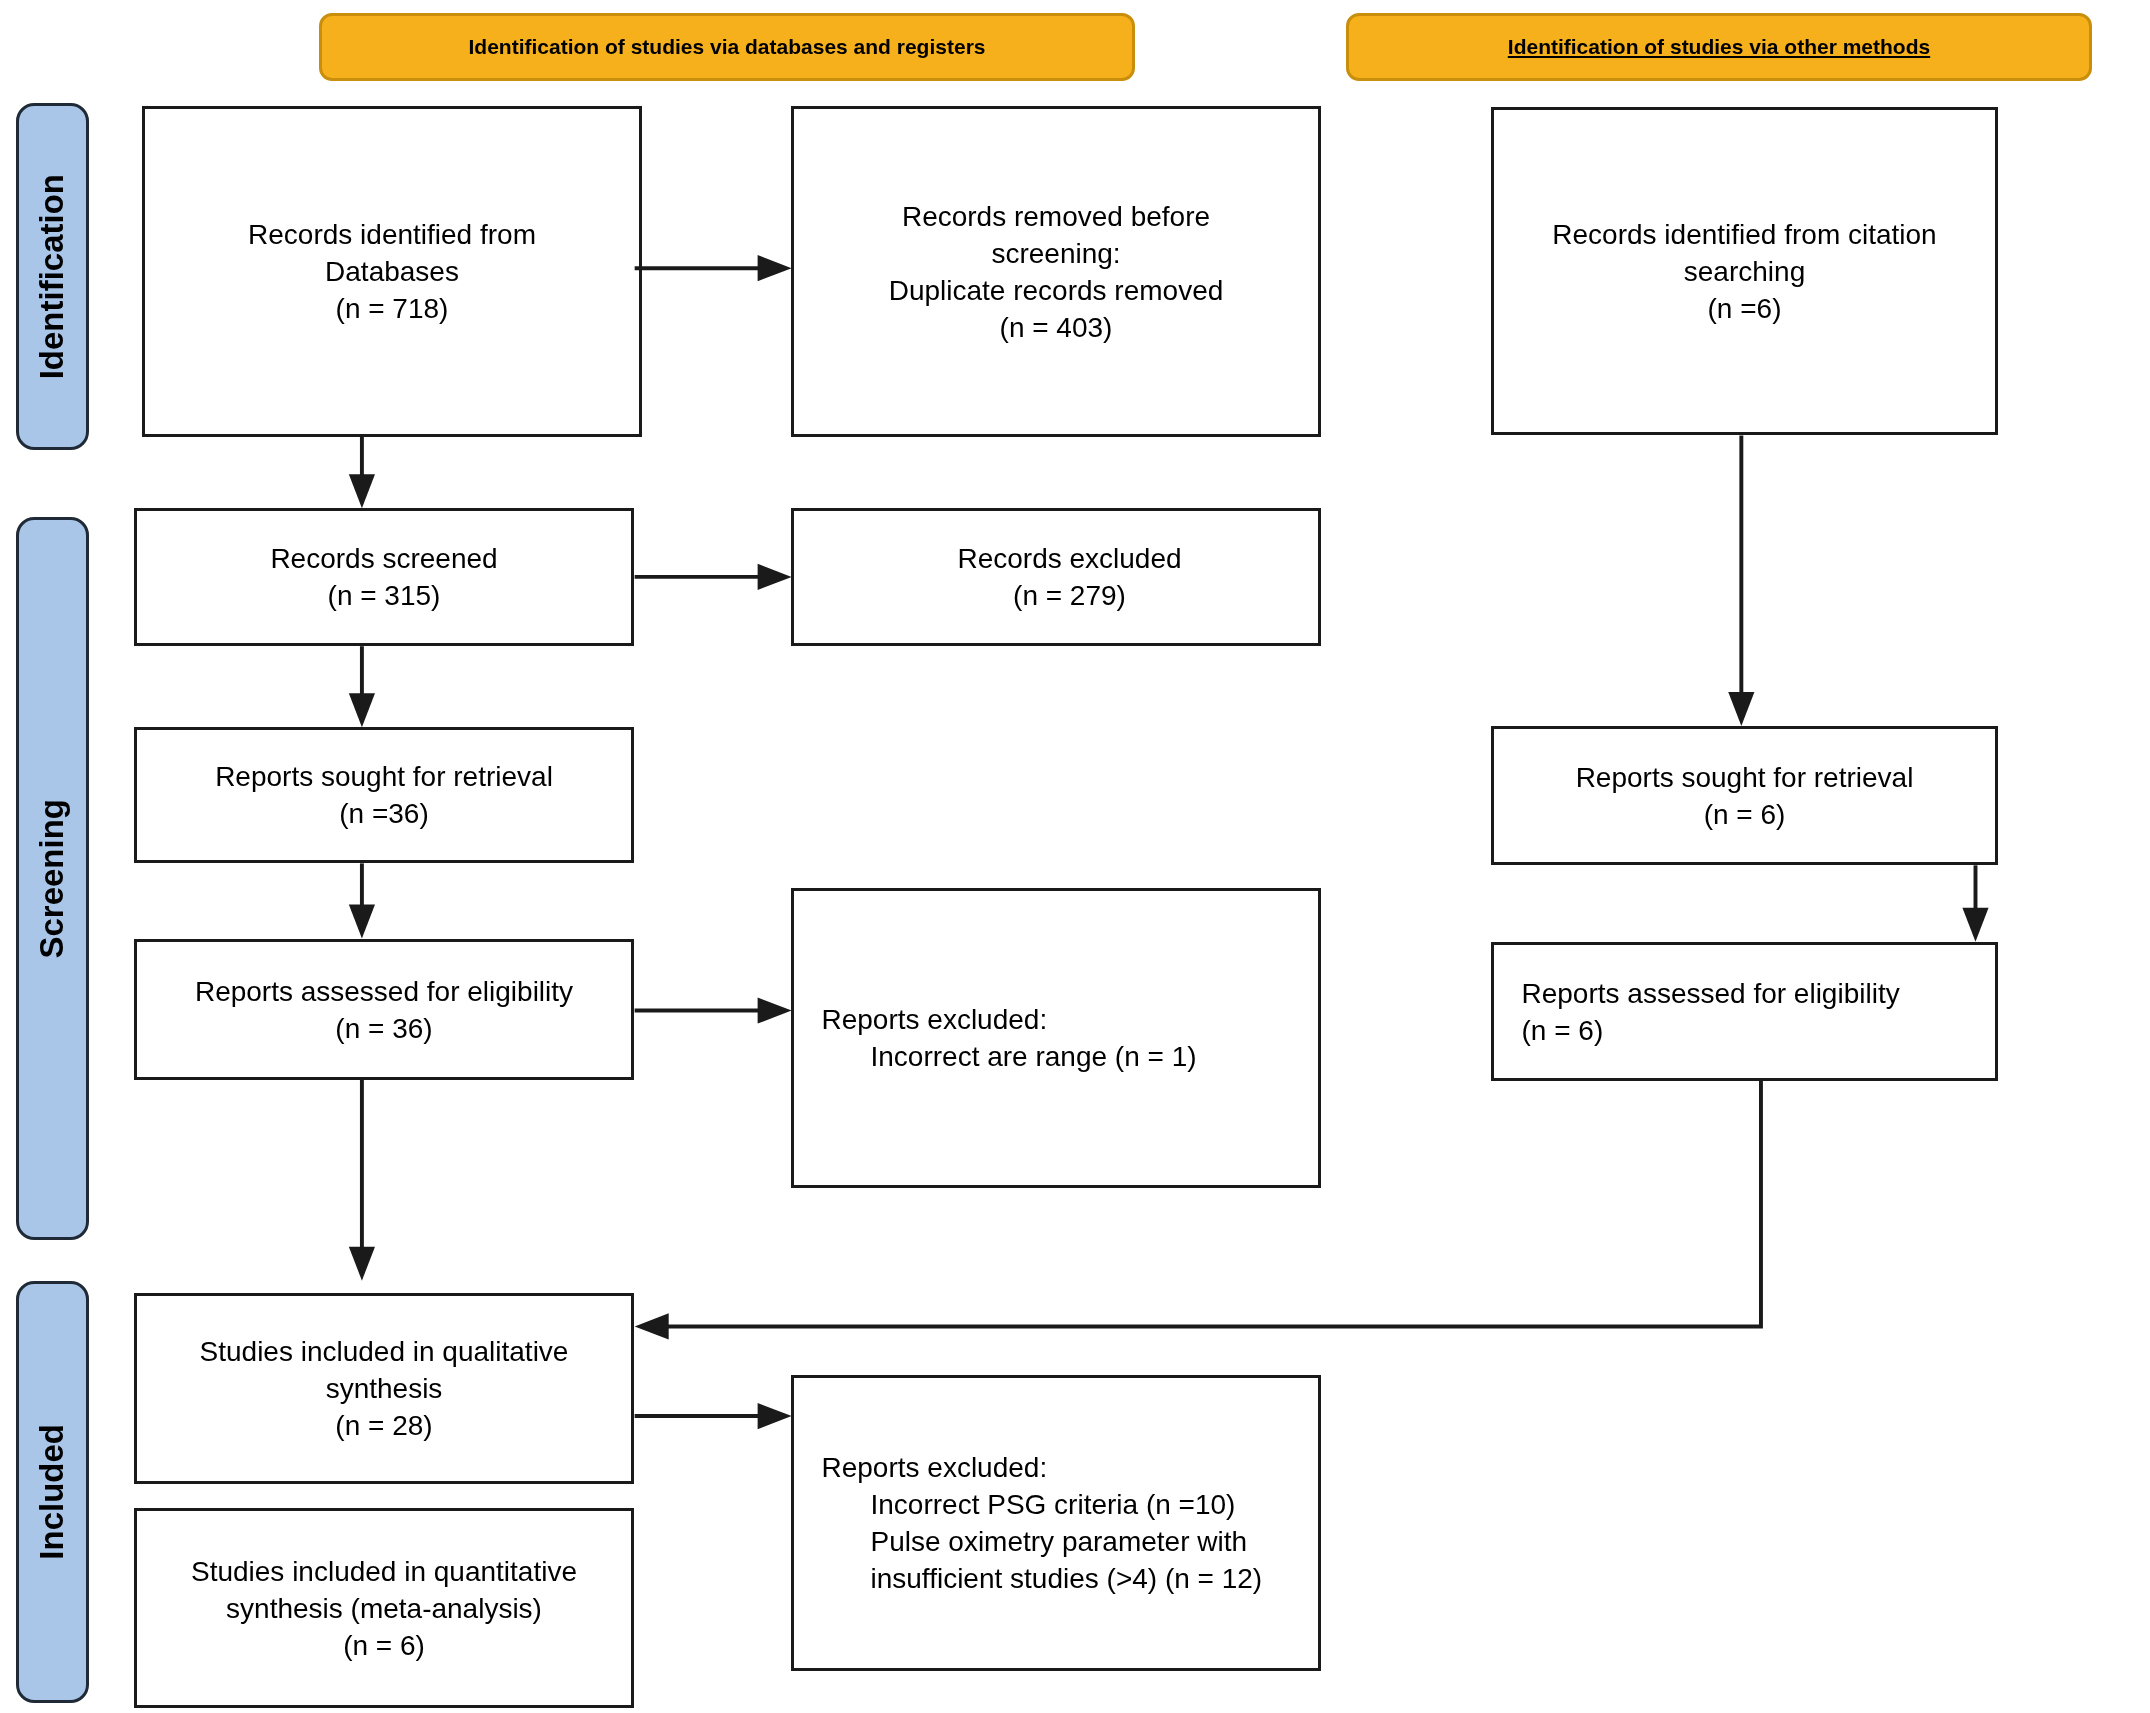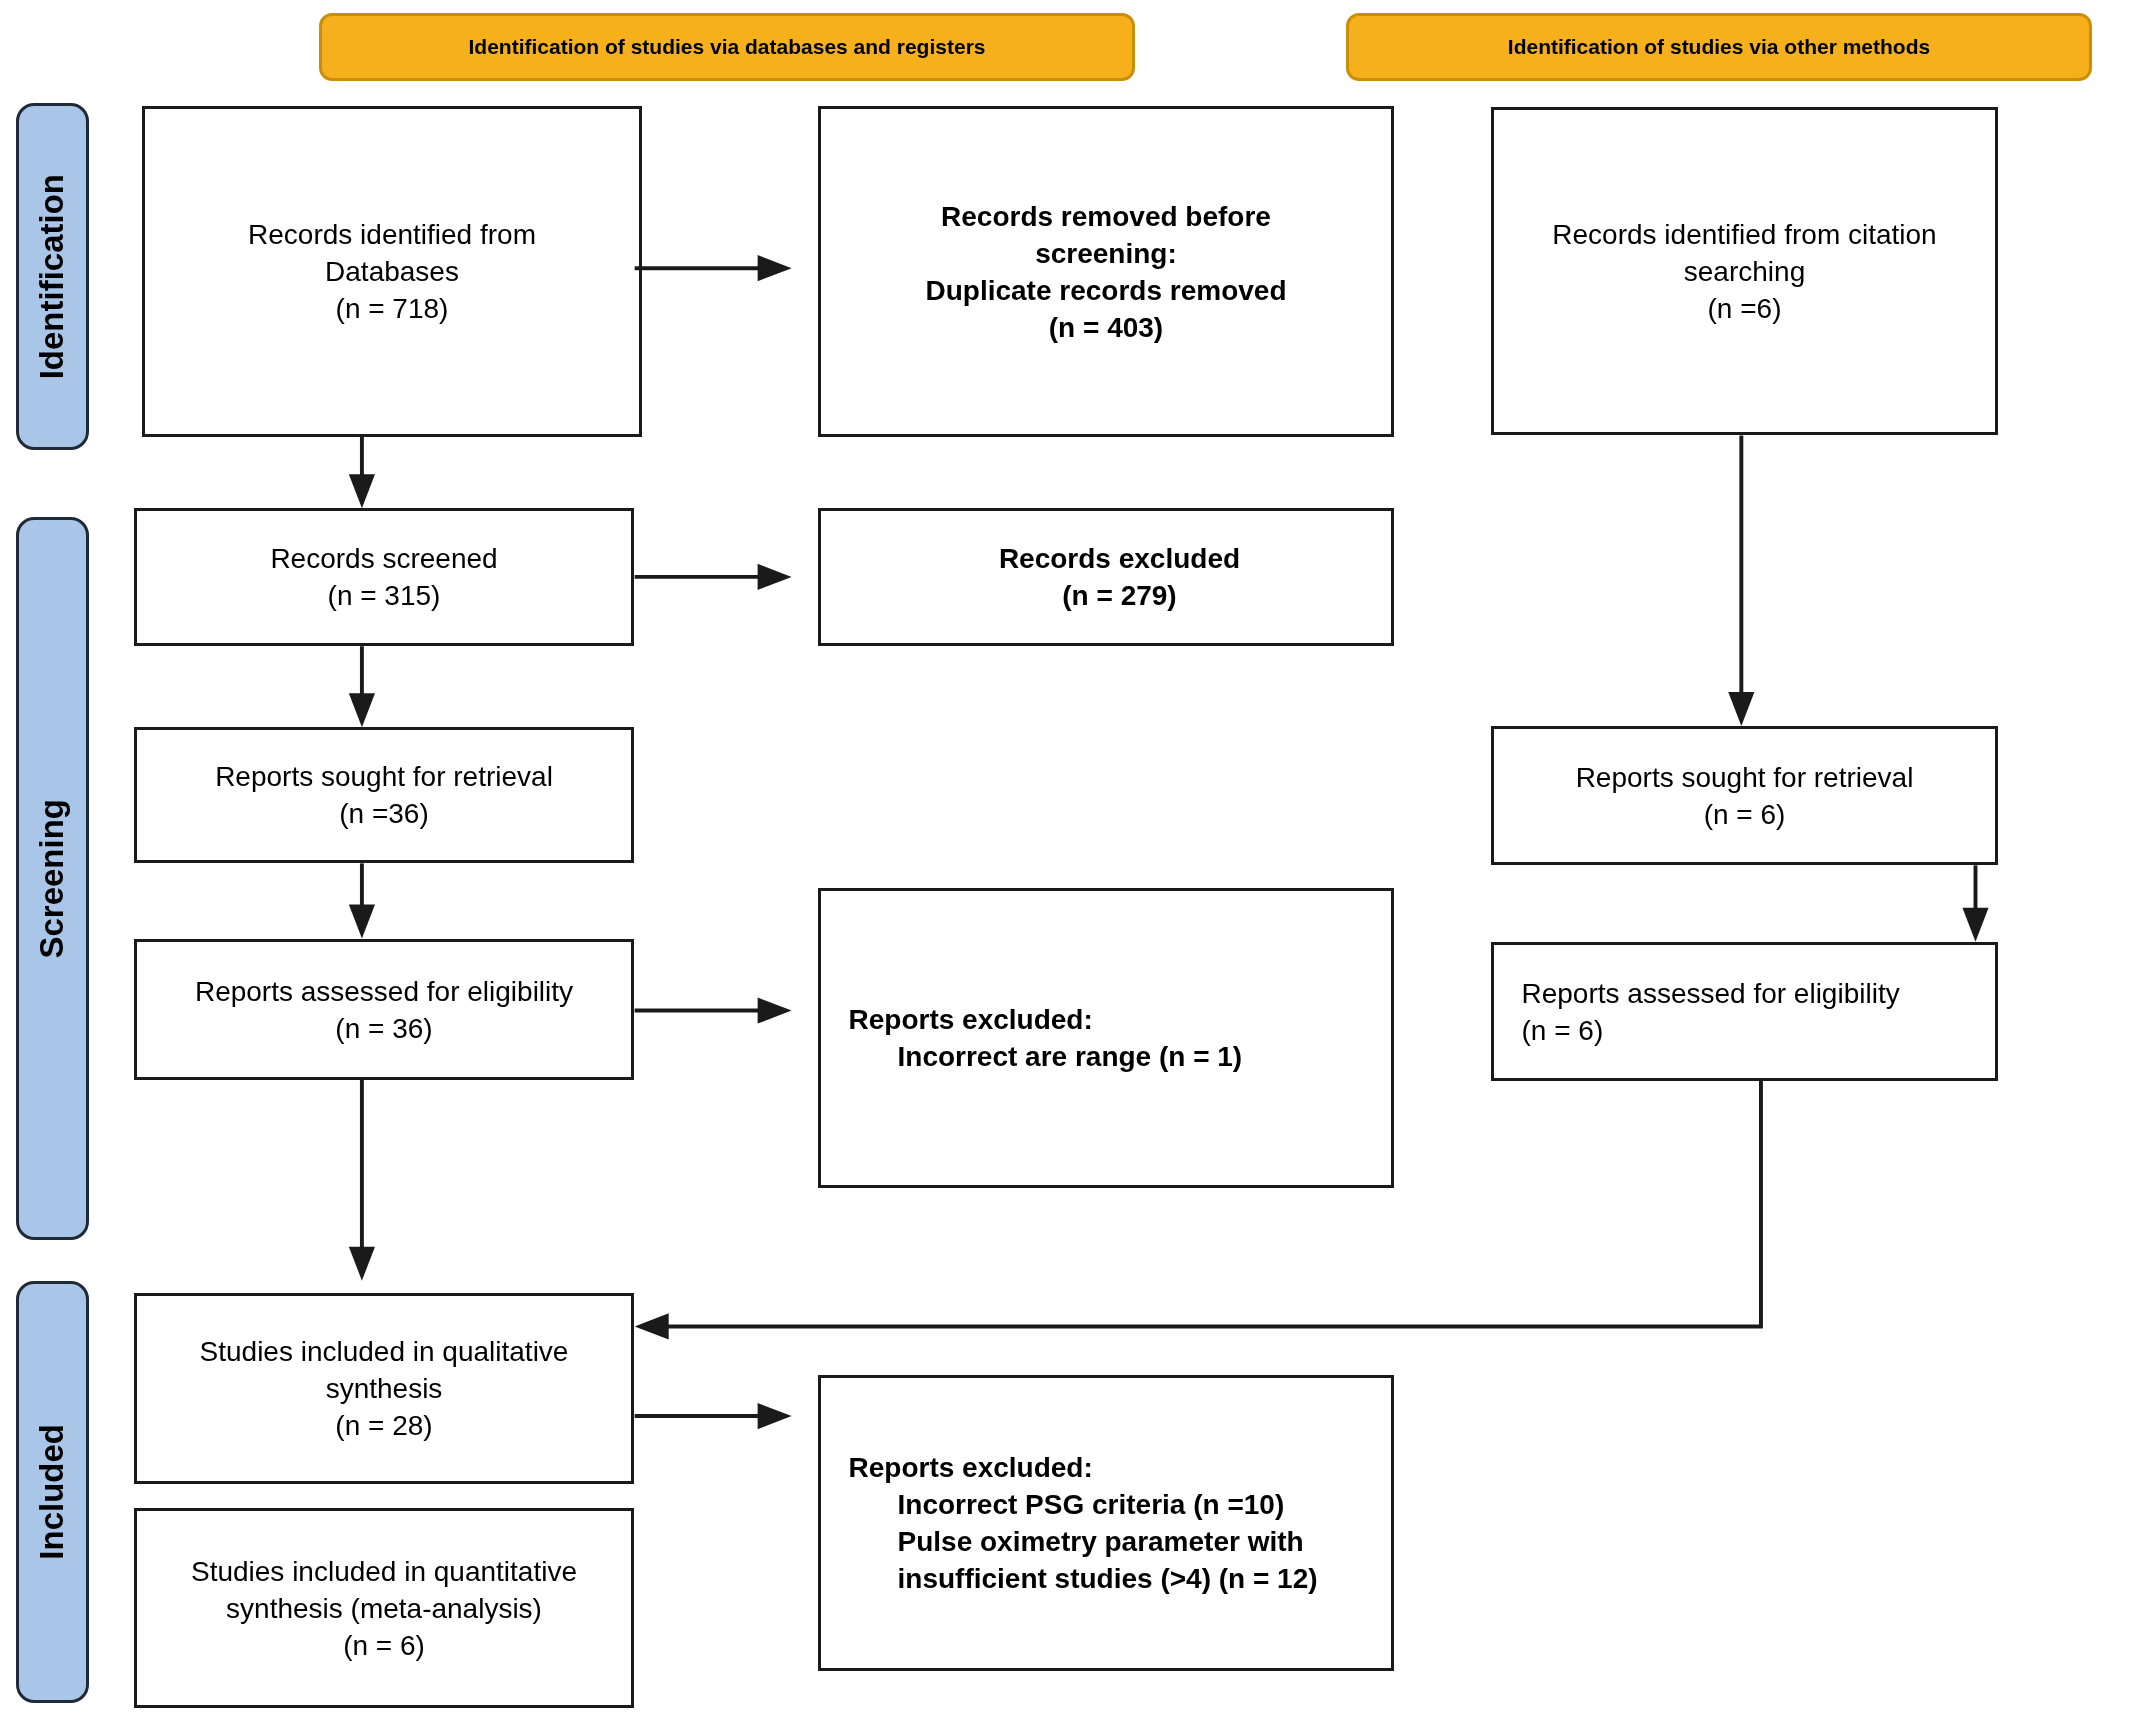--- a/index.html
+++ b/index.html
@@ -41,38 +41,38 @@
   }
 
   .box{
     position:absolute;
     background:var(--background);
     border:3.3px solid var(--box-border);
     display:flex;flex-direction:column;
     font-size:28px;line-height:37px;
   }
   .col1{left:134px;width:500px;}
-  .col2{left:818px;width:576px;font-weight:bold;}
+  .col2{left:791px;width:530px;}
   .col3{left:1491px;width:507px;}
   .center{align-items:center;justify-content:center;text-align:center;}
   .leftbox{align-items:flex-start;justify-content:center;text-align:left;padding-left:27.5px;padding-right:13px;}
   .listbox{align-items:flex-start;justify-content:center;text-align:left;padding-left:27.5px;padding-right:13px;margin-top:8px;}
   .list-item{padding-left:49px;}
 
   .arrow-layer{position:absolute;left:0;top:0;pointer-events:none;}
   .arrow-layer line,.arrow-layer polyline{stroke:var(--arrow);stroke-width:6;fill:none;}
   .arrow-layer polygon{fill:var(--arrow);stroke:none;}
 </style>
 </head>
 <body>
 
 <div class="header-banner" style="left:319px;top:13px;width:816px;height:68px;">
   <span>Identification of studies via databases and registers</span>
 </div>
-<div class="header-banner" style="left:1346px;top:13px;width:746px;height:68px;">
+<div class="header-banner" style="left:1346px;top:13px;width:746px;height:68px;text-decoration:underline;">
   <span>Identification of studies via other methods</span>
 </div>
 
 <div class="stage-bar" style="top:103px;height:347px;">
   <span class="stage-label">Identification</span>
 </div>
 <div class="stage-bar" style="top:517px;height:723px;">
   <span class="stage-label">Screening</span>
 </div>
 <div class="stage-bar" style="top:1281px;height:422px;">

